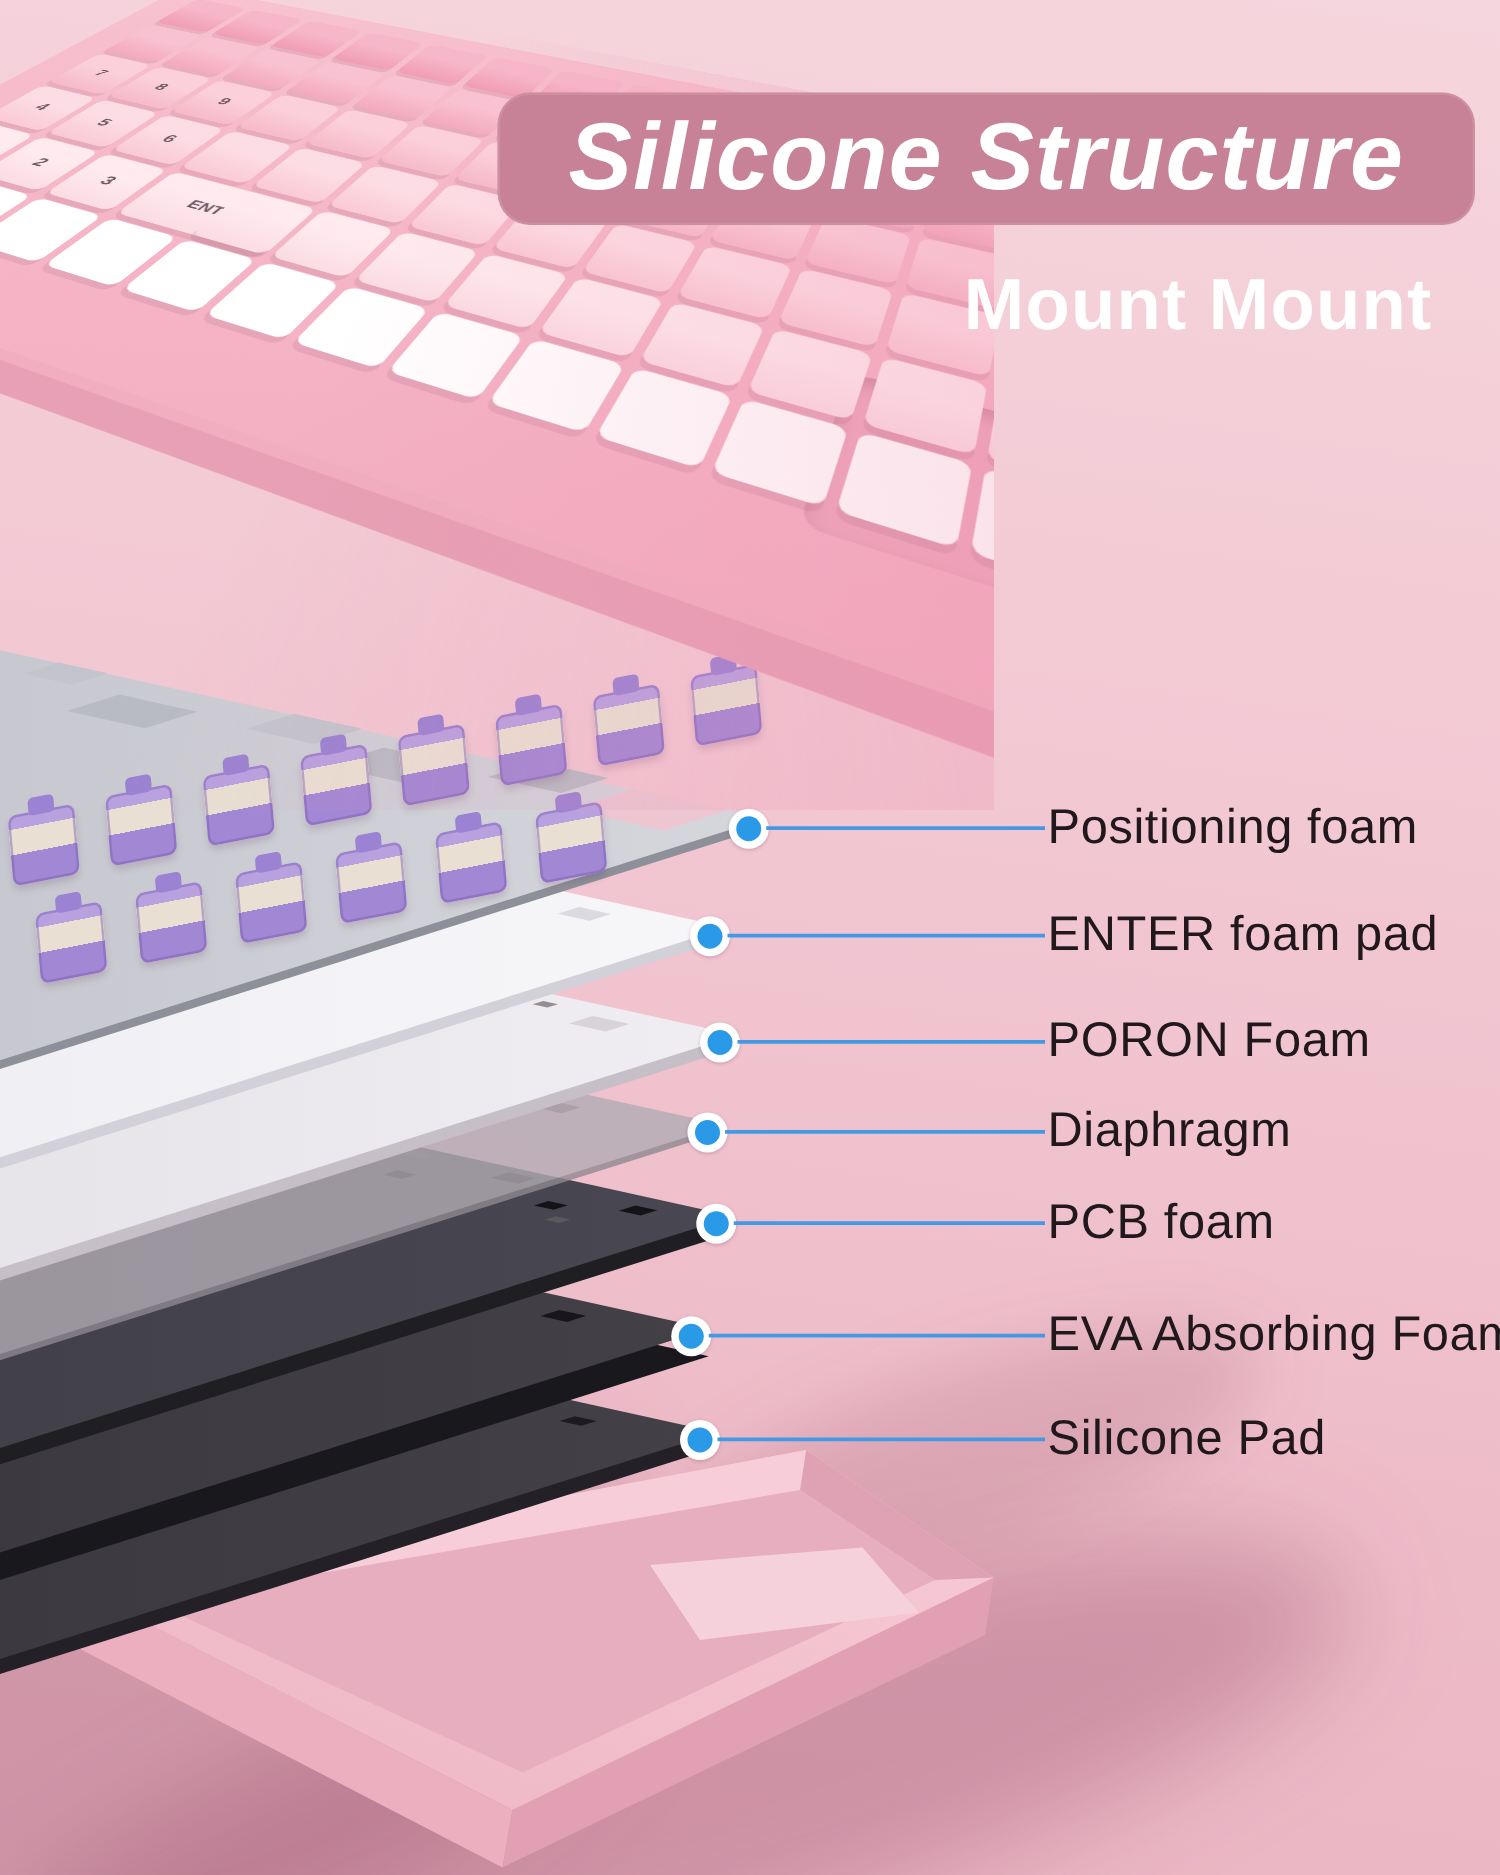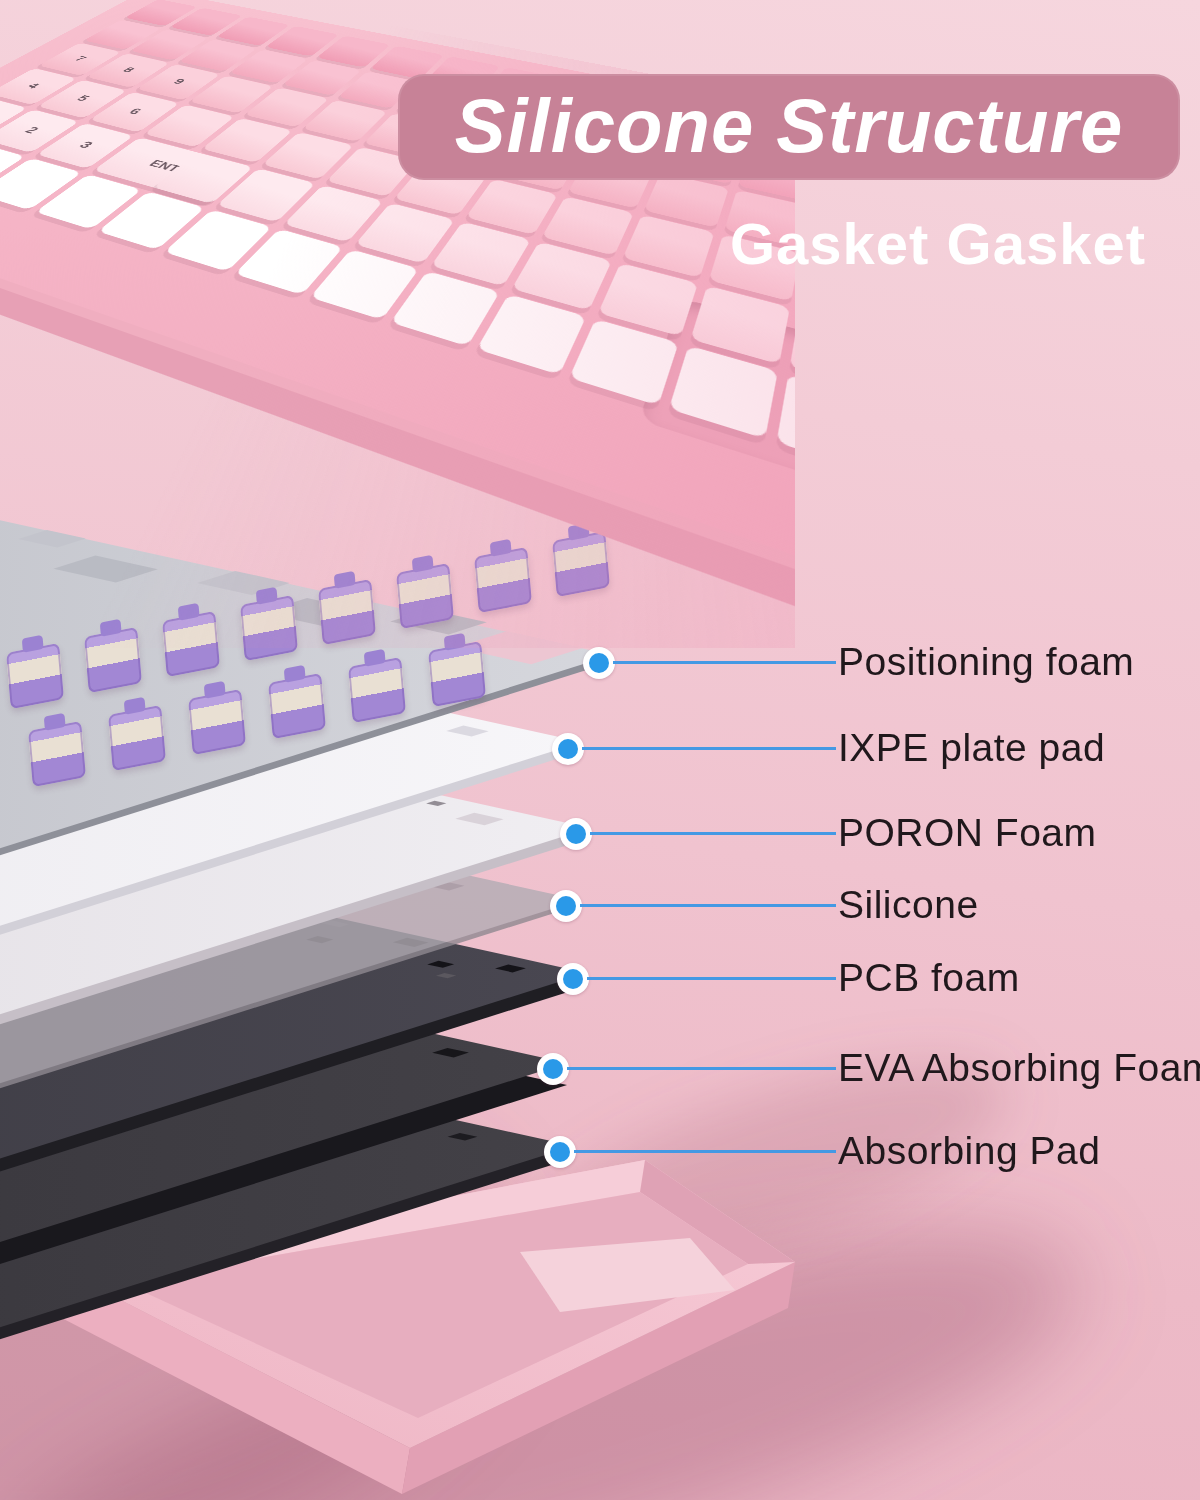--- a/index.html
+++ b/index.html
@@ -314,51 +314,51 @@
         <div class="key" style="left: 858px; top: 410px; background: linear-gradient(185deg, rgb(255, 255, 255) 0%, rgb(255, 255, 255) 38%, rgb(255, 255, 255) 100%);"></div>
         <div class="key" style="left: 936px; top: 410px; background: linear-gradient(185deg, rgb(255, 255, 255) 0%, rgb(255, 255, 255) 38%, rgb(255, 255, 255) 100%);"></div>
       </div>
     <div class="kb-tint"></div>
   </div>
 </div>
 
 <div class="banner">
   <span class="title">Silicone Structure</span>
 </div>
-<div class="subtitle">Gasket Gasket</div>
+<div class="subtitle">Mount Mount</div>
 
 <div class="callouts">
   <div class="callout c0">
     <span class="dot"></span>
     <span class="line"></span>
     <span class="lbl">Positioning foam</span>
   </div>
   <div class="callout c1">
     <span class="dot"></span>
     <span class="line"></span>
-    <span class="lbl">IXPE plate pad</span>
+    <span class="lbl">ENTER foam pad</span>
   </div>
   <div class="callout c2">
     <span class="dot"></span>
     <span class="line"></span>
     <span class="lbl">PORON Foam</span>
   </div>
   <div class="callout c3">
     <span class="dot"></span>
     <span class="line"></span>
-    <span class="lbl">Silicone</span>
+    <span class="lbl">Diaphragm</span>
   </div>
   <div class="callout c4">
     <span class="dot"></span>
     <span class="line"></span>
     <span class="lbl">PCB foam</span>
   </div>
   <div class="callout c5">
     <span class="dot"></span>
     <span class="line"></span>
     <span class="lbl">EVA Absorbing Foam</span>
   </div>
   <div class="callout c6">
     <span class="dot"></span>
     <span class="line"></span>
-    <span class="lbl">Absorbing Pad</span>
+    <span class="lbl">Silicone Pad</span>
   </div>
 </div>
 
 </body></html>

